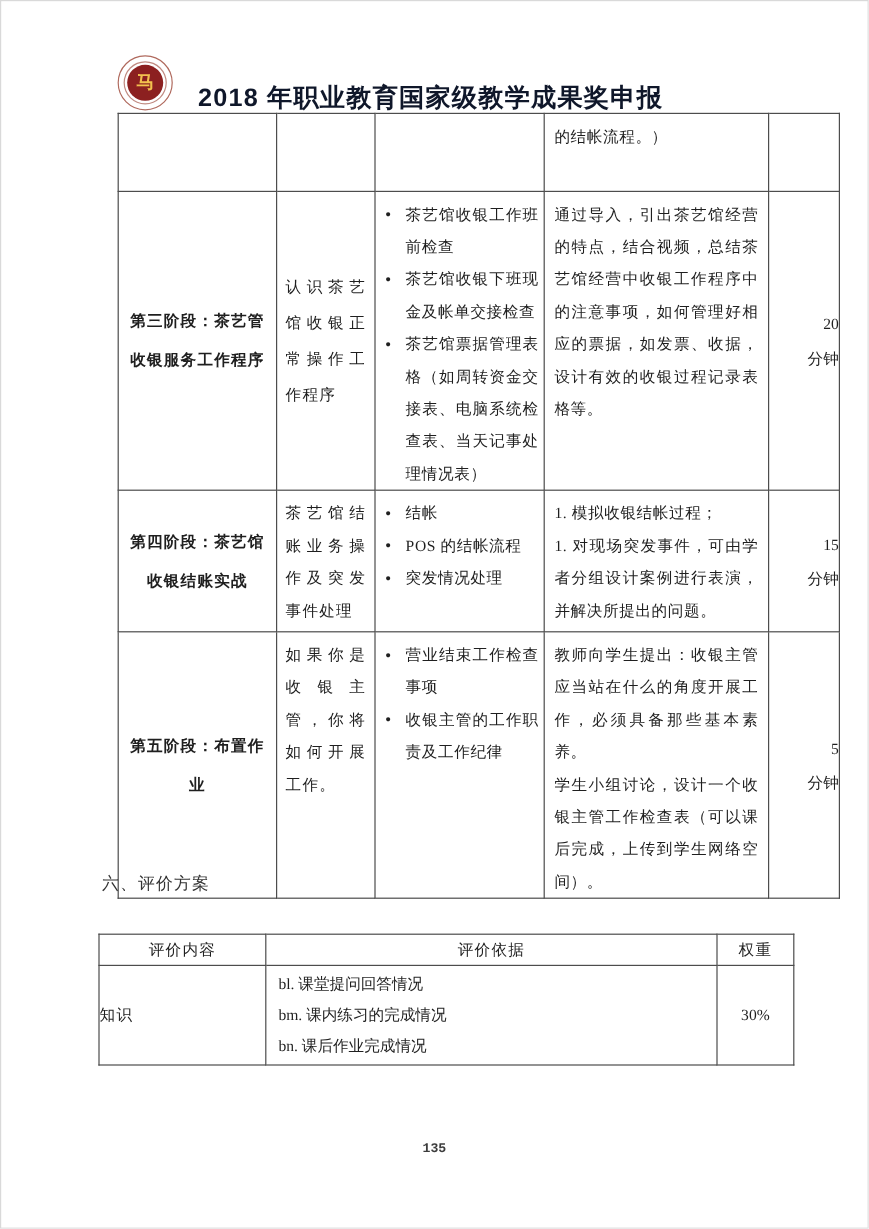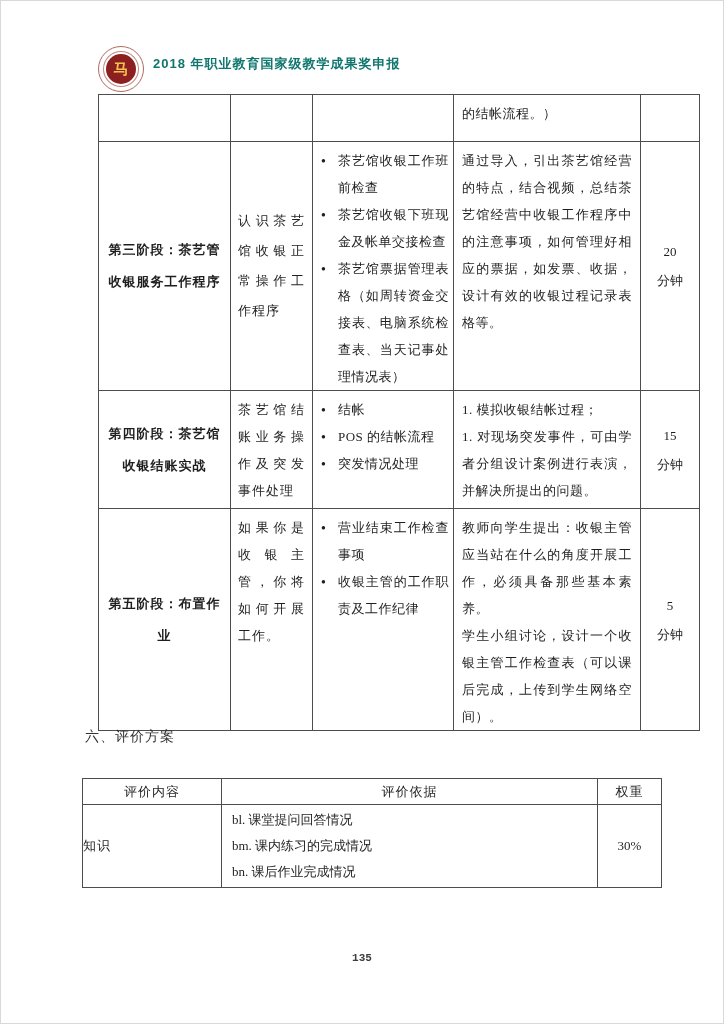--- a/index.html
+++ b/index.html
@@ -14,36 +14,36 @@
     border:1px solid #b06a5e;display:flex;align-items:center;justify-content:center;
     background:#fff;box-shadow:inset 0 0 0 2px #fff;
   }
   .logo-inner{
     width:30px;height:30px;border-radius:50%;background:#8c2020;
     display:flex;align-items:center;justify-content:center;
     box-shadow:0 0 0 2px #fff,0 0 0 3px #c08a80;
   }
   .logo-glyph{color:#f2c14e;font-size:15px;font-weight:bold;line-height:1;}
   .doc-title{
-    position:absolute;left:152px;top:54px;margin:0;
+    position:absolute;left:152px;top:54px;margin:12px;
     font-family:"Liberation Sans","DejaVu Sans",sans-serif;
-    font-size:13px;font-weight:700;color:#0f766e;letter-spacing:1px;white-space:nowrap;
+    font-size:21px;font-weight:700;color:#0f172a;letter-spacing:1px;white-space:nowrap;
   }
   
   table{border-collapse:collapse;table-layout:fixed;}
   td,th{border:1px solid #4d4d4d;padding:0;font-size:13px;color:#1f1f1f;font-weight:normal;overflow:hidden;}
   .t1{position:absolute;left:97px;top:93px;width:601px;}
   .t2{position:absolute;left:81px;top:777px;width:579px;}
   
   .c-stage{text-align:center;vertical-align:middle;font-weight:700;line-height:32px;letter-spacing:1px;padding:0 6px;}
   .c-goal{vertical-align:middle;padding:4px 7px;line-height:30px;text-align:justify;text-justify:inter-character;letter-spacing:1px;}
   .c-goal.top{vertical-align:top;padding-top:5px;line-height:27px;}
   .c-items{vertical-align:top;padding:5px 4px 0 8px;}
   .c-act{vertical-align:top;padding:5px 8px 0 8px;line-height:27px;text-align:justify;text-justify:inter-character;letter-spacing:0.5px;}
-  .c-dur{text-align:center;vertical-align:middle;line-height:29px;}
+  .c-dur{text-align:right;vertical-align:middle;line-height:29px;}
   .bi{display:flex;line-height:27px;letter-spacing:0.5px;}
   .dot{width:17px;flex:0 0 17px;font-size:8px;line-height:27px;}
   .bi-t{flex:1;text-align:justify;text-justify:inter-character;}
   .act-line{line-height:27px;}
   
   .section-heading{position:absolute;left:84px;top:727px;font-size:14px;color:#333;letter-spacing:1px;}
   
   .t2 th{height:25px;text-align:center;vertical-align:middle;font-weight:normal;letter-spacing:1px;}
   .t2 .e-content{vertical-align:middle;letter-spacing:1px;}
   .t2 .e-basis{vertical-align:middle;padding:2px 10px;line-height:26px;}
@@ -67,21 +67,21 @@
   <table class="t1">
     <colgroup>
       <col style="width:132px">
         <col style="width:82px">
         <col style="width:141px">
         <col style="width:187px">
         <col style="width:59px">
     </colgroup>
     <tbody>
 
-      <tr style="height:47px">
+      <tr style="height:65px">
         <td class="c-stage"></td>
         <td class="c-goal"></td>
         <td class="c-items"></td>
         <td class="c-act">的结帐流程。）</td>
         <td class="c-dur"></td>
       </tr>
 
       <tr style="height:242px">
         <td class="c-stage">第三阶段：茶艺管收银服务工作程序</td>
         <td class="c-goal">认识茶艺馆收银正常操作工作程序</td>

